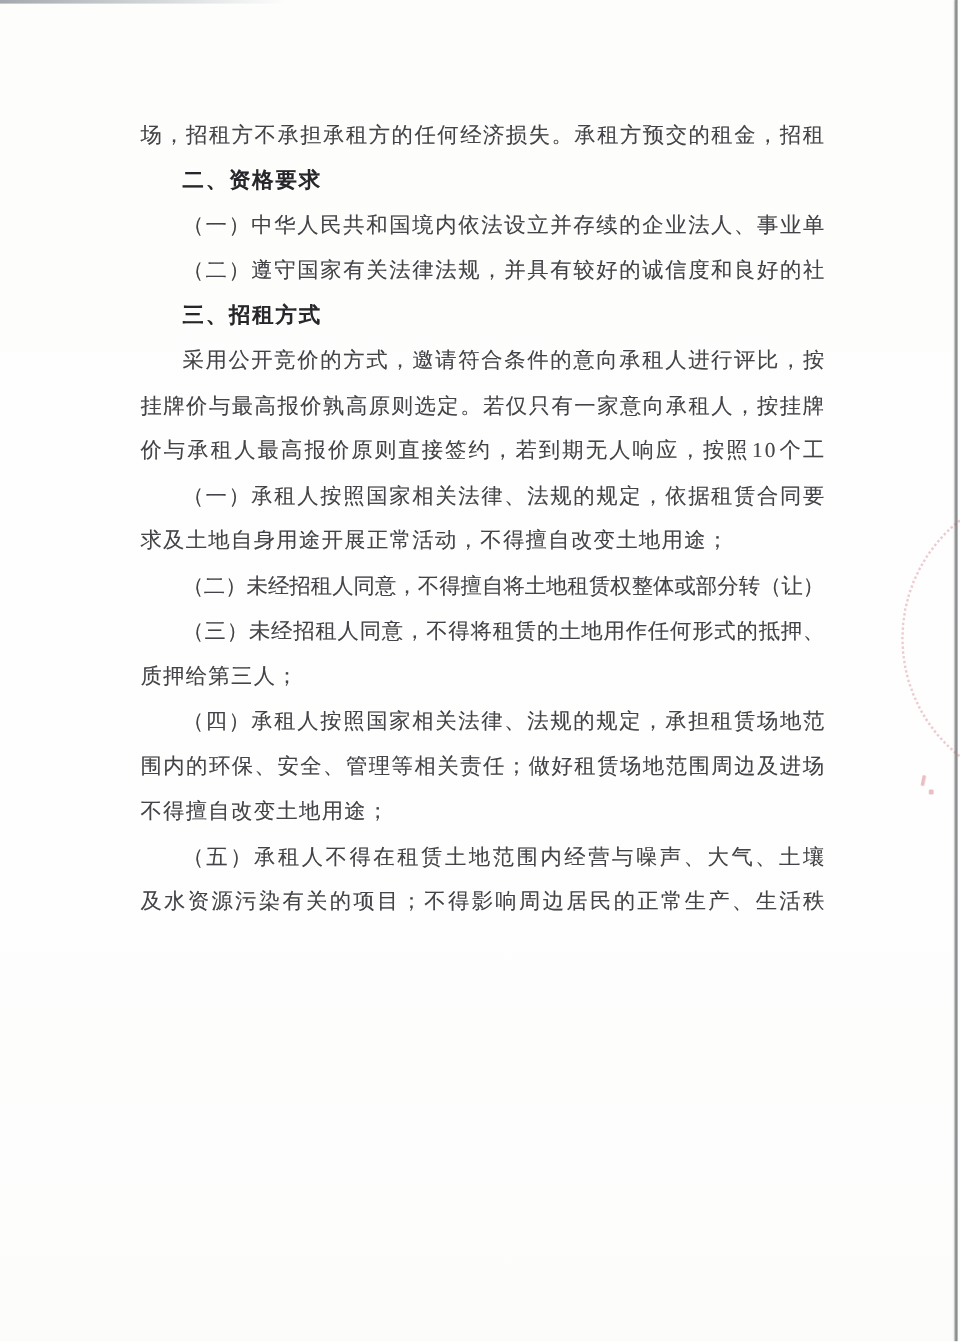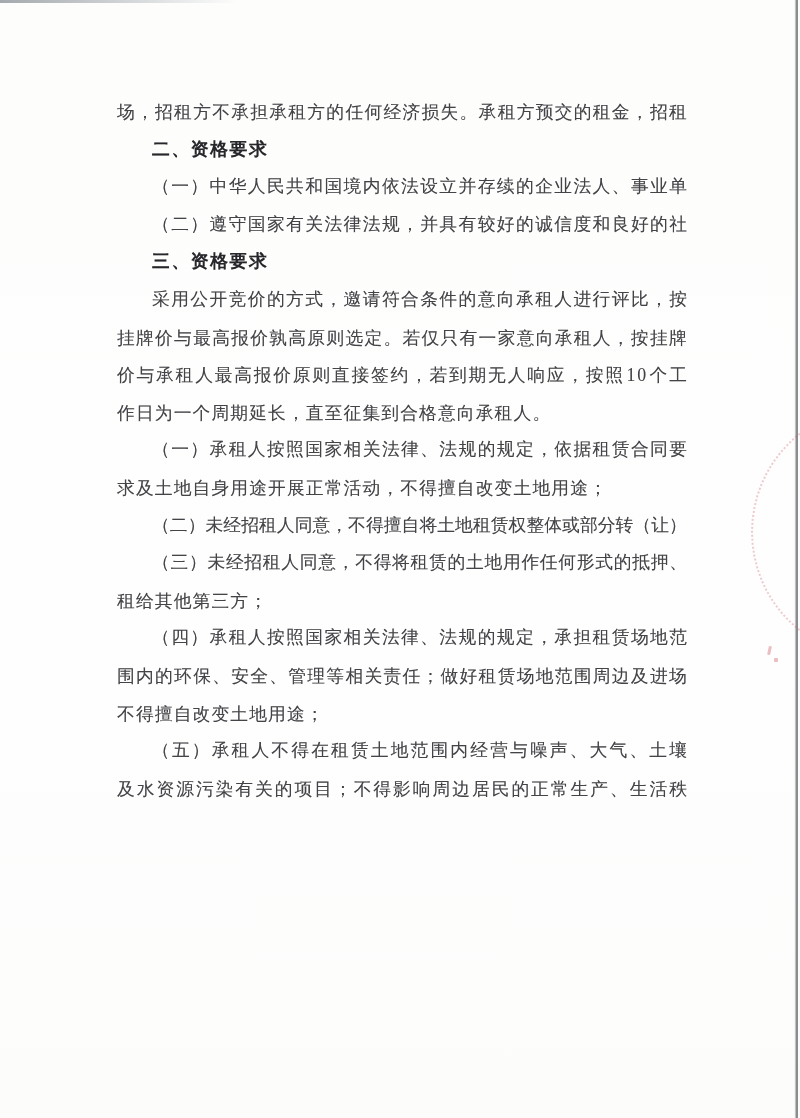--- a/index.html
+++ b/index.html
@@ -53,21 +53,21 @@
   }
   .ln {
     height: 37.6px; line-height: 37.6px;
     letter-spacing: 1.1px;
     white-space: nowrap;
   }
   .ln.fill {
     display: flex; justify-content: space-between; align-items: center;
     letter-spacing: 0;
   }
-  .ln.indent { padding-left: 35px; font-family: Liberation Mono, monospace; }
+  .ln.indent { padding-left: 35px; }
   .ln.heading {
     font-weight: 700;
     color: rgba(32,32,36,0.95);
     letter-spacing: 1.6px;
   }
 </style>
 </head>
 <body>
 
 <div class="page">
@@ -165,21 +165,21 @@
         <span>的</span>
         <span>诚</span>
         <span>信</span>
         <span>度</span>
         <span>和</span>
         <span>良</span>
         <span>好</span>
         <span>的</span>
         <span>社</span>
       </div>
-    <div class="ln heading indent">三、资格要求</div>
+    <div class="ln heading indent">三、招租方式</div>
     <div class="ln fill indent">
         <span>采</span>
         <span>用</span>
         <span>公</span>
         <span>开</span>
         <span>竞</span>
         <span>价</span>
         <span>的</span>
         <span>方</span>
         <span>式</span>
@@ -262,21 +262,20 @@
         <span>，</span>
         <span>按</span>
         <span>照</span>
         <span> </span>
         <span>1</span>
         <span>0</span>
         <span> </span>
         <span>个</span>
         <span>工</span>
       </div>
-    <div class="ln">作日为一个周期延长，直至征集到合格意向承租人。</div>
     <div class="ln fill indent">
         <span>（</span>
         <span>一</span>
         <span>）</span>
         <span>承</span>
         <span>租</span>
         <span>人</span>
         <span>按</span>
         <span>照</span>
         <span>国</span>
@@ -357,21 +356,21 @@
         <span>作</span>
         <span>任</span>
         <span>何</span>
         <span>形</span>
         <span>式</span>
         <span>的</span>
         <span>抵</span>
         <span>押</span>
         <span>、</span>
       </div>
-    <div class="ln">租给其他第三方；</div>
+    <div class="ln">质押给第三人；</div>
     <div class="ln fill indent">
         <span>（</span>
         <span>四</span>
         <span>）</span>
         <span>承</span>
         <span>租</span>
         <span>人</span>
         <span>按</span>
         <span>照</span>
         <span>国</span>

